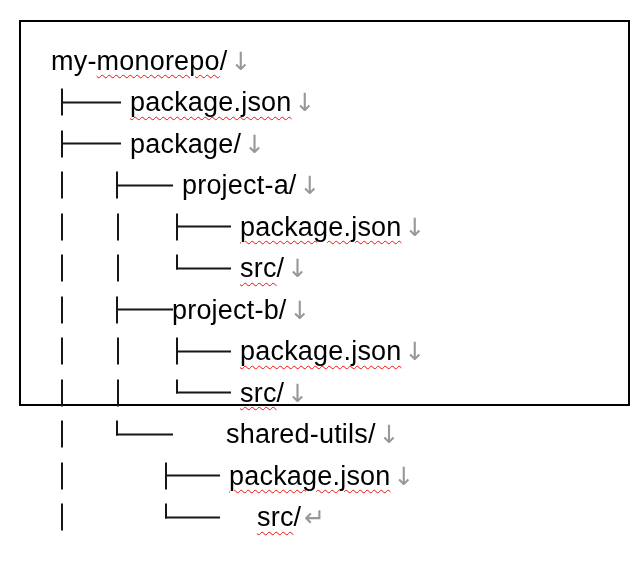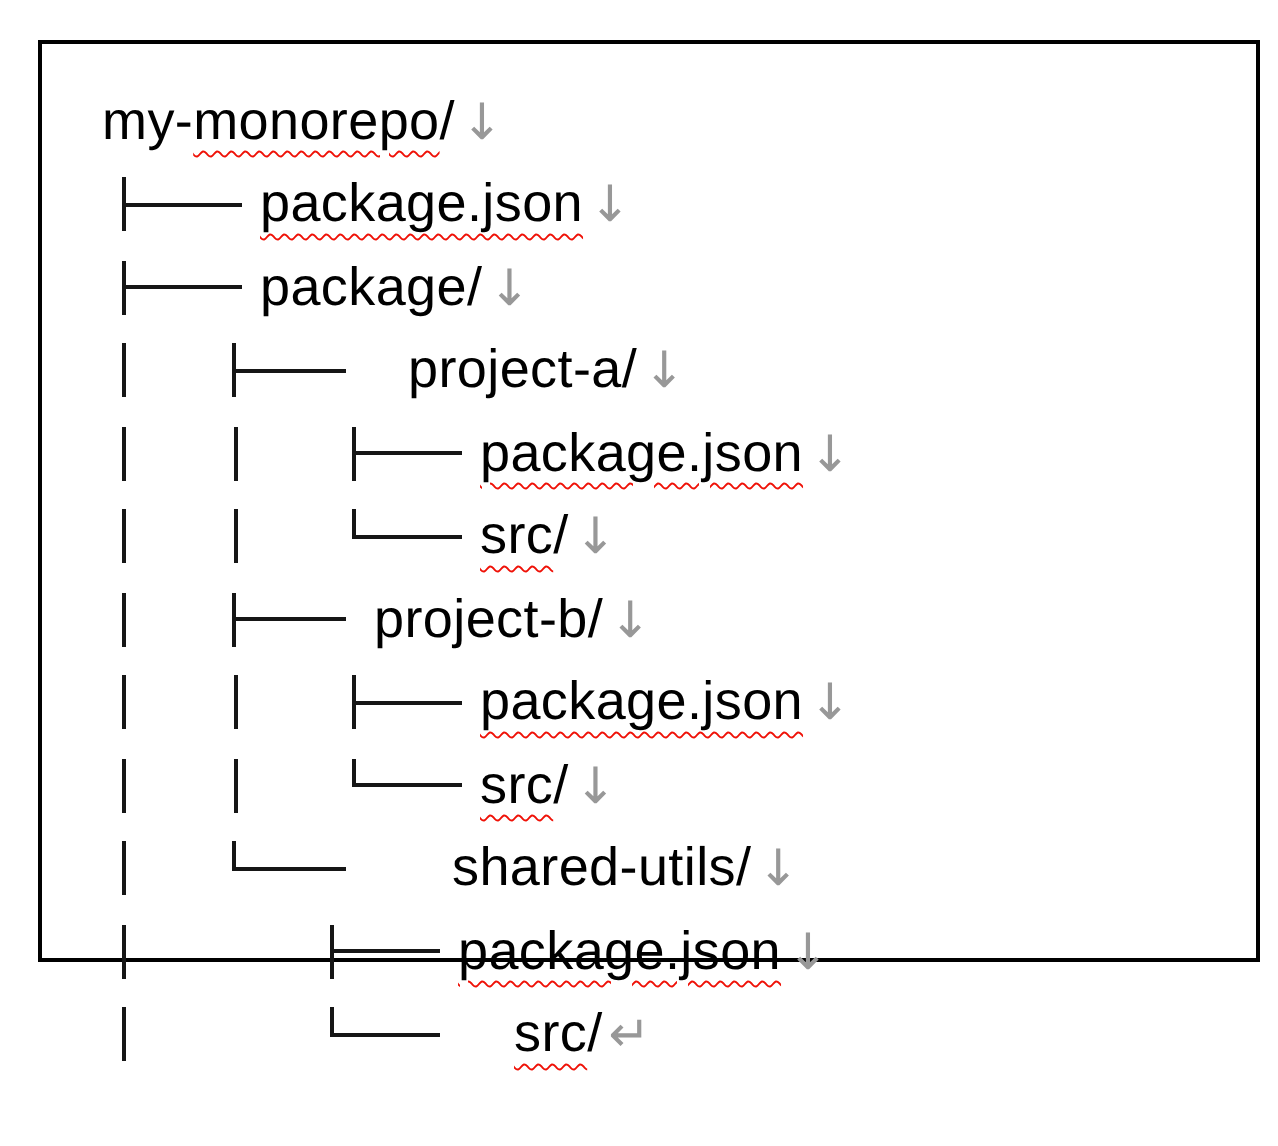--- a/index.html
+++ b/index.html
@@ -15,21 +15,21 @@
     position: relative;
     width: 639px;
     height: 573px;
     background: #ffffff;
   }
   .page {
     position: absolute;
     left: 19px;
     top: 20px;
     width: 611px;
-    height: 461px;
+    height: 386px;
     border: 2.5px solid #000000;
     box-sizing: border-box;
     background: #ffffff;
   }
   .rows {
     position: relative;
     padding-top: 18px;
   }
   .row {
     position: relative;
@@ -112,21 +112,21 @@
             <span class="h"></span>
           </span>
           <span class="text" style="left: 109px;"><span>package/</span><span class="mark">↓</span></span>
         </div>
         <div class="row">
           <span class="pipe" style="left: 40px;"></span>
           <span class="conn tee" style="left: 95px; width: 57px;">
             <span class="v"></span>
             <span class="h"></span>
           </span>
-          <span class="text" style="left: 161px; margin-left: 22px;"><span>project-a/</span><span class="mark">↓</span></span>
+          <span class="text" style="left: 161px;"><span>project-a/</span><span class="mark">↓</span></span>
         </div>
         <div class="row">
           <span class="pipe" style="left: 40px;"></span>
           <span class="pipe" style="left: 96px;"></span>
           <span class="conn tee" style="left: 155px; width: 55px;">
             <span class="v"></span>
             <span class="h"></span>
           </span>
           <span class="text" style="left: 219px;"><span class="sq">package.json</span><span class="mark">↓</span></span>
         </div>
@@ -138,21 +138,21 @@
             <span class="h"></span>
           </span>
           <span class="text" style="left: 219px;"><span class="sq">src</span><span>/</span><span class="mark">↓</span></span>
         </div>
         <div class="row">
           <span class="pipe" style="left: 40px;"></span>
           <span class="conn tee" style="left: 95px; width: 57px;">
             <span class="v"></span>
             <span class="h"></span>
           </span>
-          <span class="text" style="left: 166px;"><span>project-b/</span><span class="mark">↓</span></span>
+          <span class="text" style="left: 151px;"><span>project-b/</span><span class="mark">↓</span></span>
         </div>
         <div class="row">
           <span class="pipe" style="left: 40px;"></span>
           <span class="pipe" style="left: 96px;"></span>
           <span class="conn tee" style="left: 155px; width: 55px;">
             <span class="v"></span>
             <span class="h"></span>
           </span>
           <span class="text" style="left: 219px;"><span class="sq">package.json</span><span class="mark">↓</span></span>
         </div>

